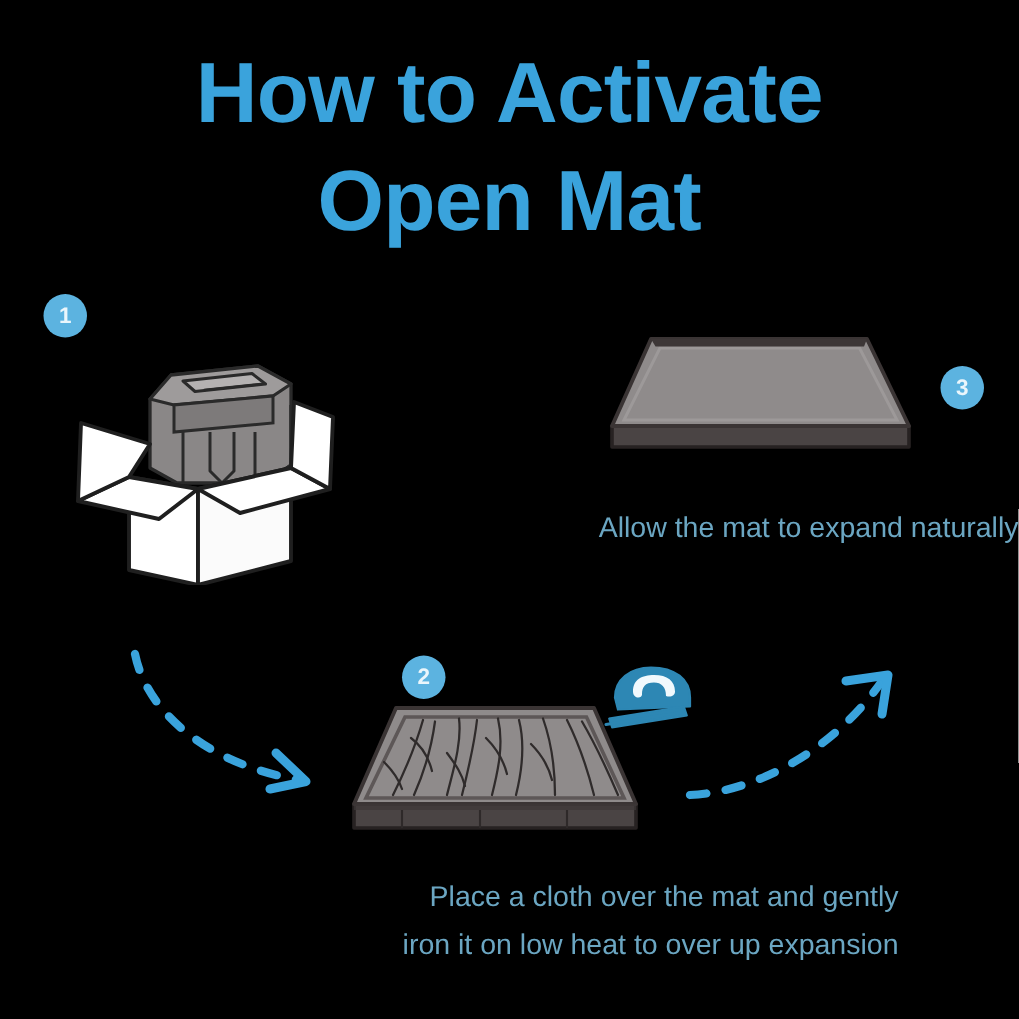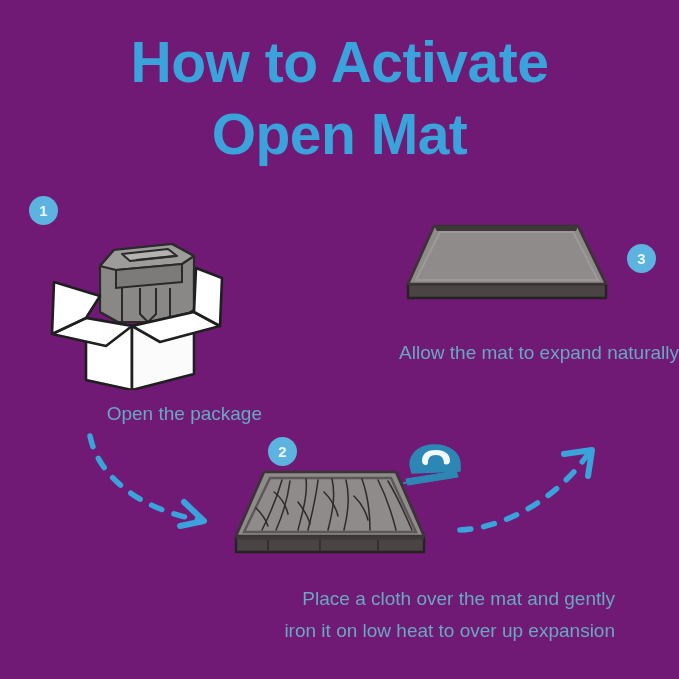--- a/index.html
+++ b/index.html
@@ -7,21 +7,21 @@
     padding: 0;
     background: #ffffff;
   }
   body {
     font-family: "Liberation Sans", sans-serif;
   }
   #infographic {
     position: relative;
     width: 679px;
     height: 679px;
-    background: #701a75;
+    background: #000000;
     overflow: hidden;
   }
 
   
   .title-block {
     position: absolute;
     top: 26px;
     left: 0;
     width: 679px;
     text-align: center;
@@ -63,21 +63,21 @@
     text-align: right;
     white-space: nowrap;
   }
   #caption-1 {
     left: 0; top: 398px; width: 262px;
   }
   #caption-3 {
     left: 318px; top: 337px; width: 361px;
   }
   #caption-2 {
-    left: 72px; top: 583px; width: 543px;
+    left: 56px; top: 583px; width: 543px;
   }
 
   
   .art {
     position: absolute;
   }
   #art-box     { left: 44px;  top: 218px; }
   #art-mat-3   { left: 396px; top: 216px; }
   #art-mat-2   { left: 228px; top: 462px; }
   #art-iron    { left: 398px; top: 441px; }
@@ -115,21 +115,20 @@
     </g>
 
     <g>
       <path d="M42 100 L88 108 L62 128 L8 116 Z" fill="#ffffff" stroke="#1f1f1f" stroke-width="2.6" stroke-linejoin="round"></path>
       <path d="M88 108 L150 94 L176 108 L116 124 Z" fill="#ffffff" stroke="#1f1f1f" stroke-width="2.6" stroke-linejoin="round"></path>
       <path d="M8 116 L10 64 L56 78 L42 100 Z" fill="#ffffff" stroke="#1f1f1f" stroke-width="2.6" stroke-linejoin="round"></path>
       <path d="M150 94 L176 108 L178 60 L152 50 Z" fill="#ffffff" stroke="#1f1f1f" stroke-width="2.6" stroke-linejoin="round"></path>
     </g>
   </svg>
 
-  <div class="caption" id="caption-1">Open the package</div>
 
   <div class="badge" id="badge-3">3</div>
 
   <svg class="art" id="art-mat-3" width="222" height="94" viewBox="0 0 222 94">
 
     <path d="M12 68 L210 68 L210 82 L12 82 Z" fill="#4a4444" stroke="#272222" stroke-width="2.4" stroke-linejoin="round"></path>
 
     <path d="M38 10 L182 10 L210 68 L12 68 Z" fill="#8f8b8b" stroke="#3a3434" stroke-width="2.6" stroke-linejoin="round"></path>
 
     <path d="M44 16 L177 16 L202 64 L20 64 Z" fill="none" stroke="#9d9999" stroke-width="2"></path>

